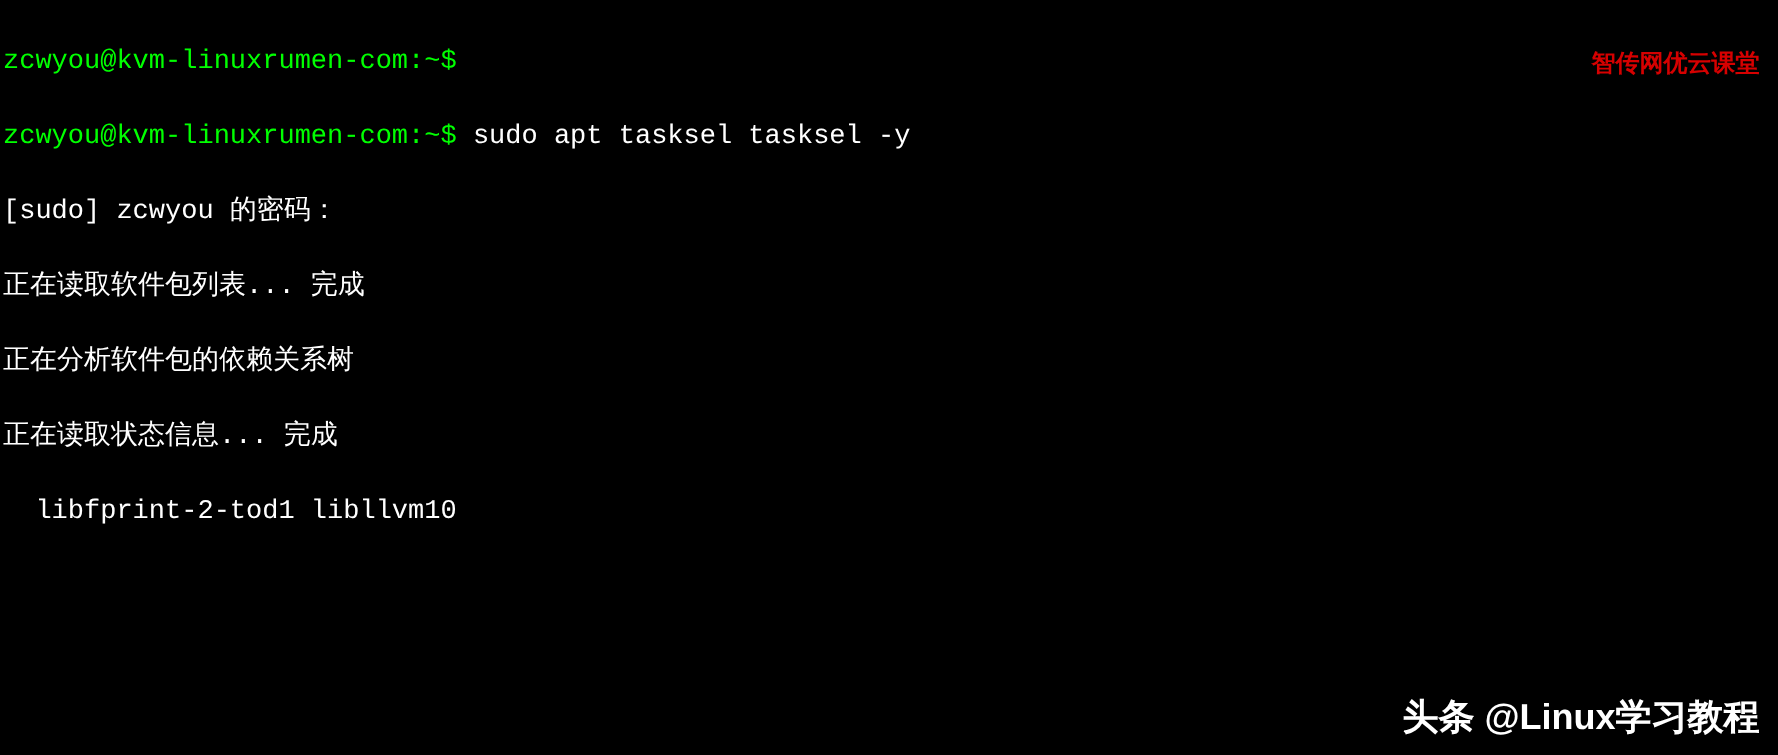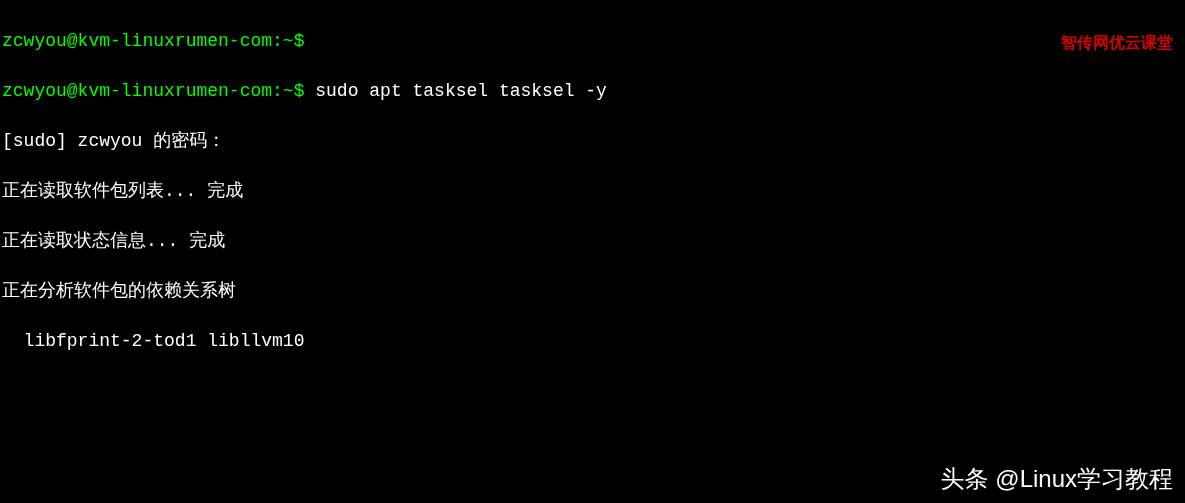--- a/index.html
+++ b/index.html
@@ -38,39 +38,39 @@
       font-weight: bold;
       margin-top: 24px;
     }
     .watermark-bottom {
       position: absolute;
       bottom: 12px;
       right: 12px;
       color: #ffffff;
       font-family: sans-serif;
       font-size: 24px;
-      font-weight: normal;
+      font-weight: bold;
     }
     .line {
       display: block;
     }
     .bold {
       font-weight: normal;
     }
   </style>
 </head>
 <body>
 
 <div class="terminal">
 <span class="line"><span class="prompt bold">zcwyou@kvm-linuxrumen-com:~$</span></span>
 <span class="line"><span class="prompt bold">zcwyou@kvm-linuxrumen-com:~$ </span><span class="command bold">sudo apt tasksel tasksel -y</span></span>
 <span class="line">[sudo] zcwyou 的密码：</span>
 <span class="line">正在读取软件包列表... 完成</span>
+<span class="line">正在分析软件包的依赖关系树</span>
 <span class="line">正在读取状态信息... 完成</span>
-<span class="line">正在分析软件包的依赖关系树</span>
 <span class="line bold">  libfprint-2-tod1 libllvm10</span>
 
 
 
 
 
 
 
 
 

